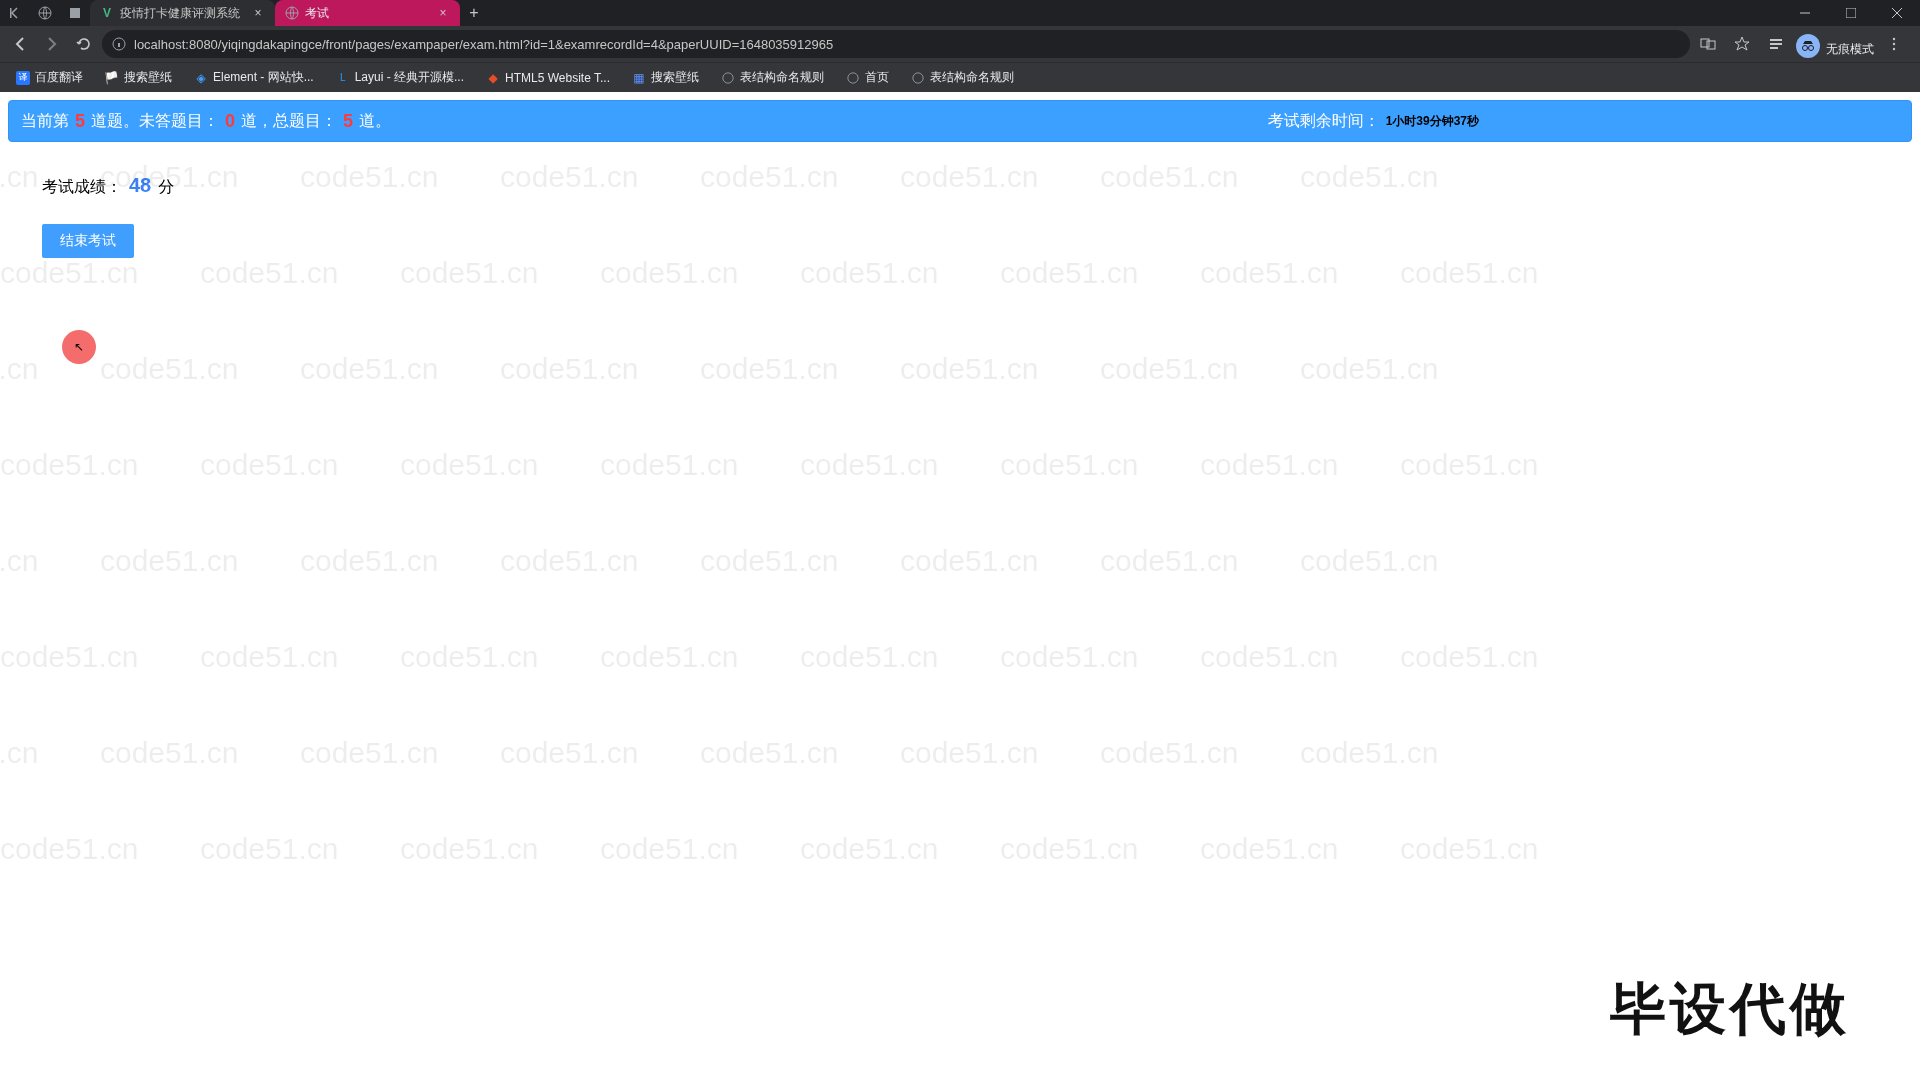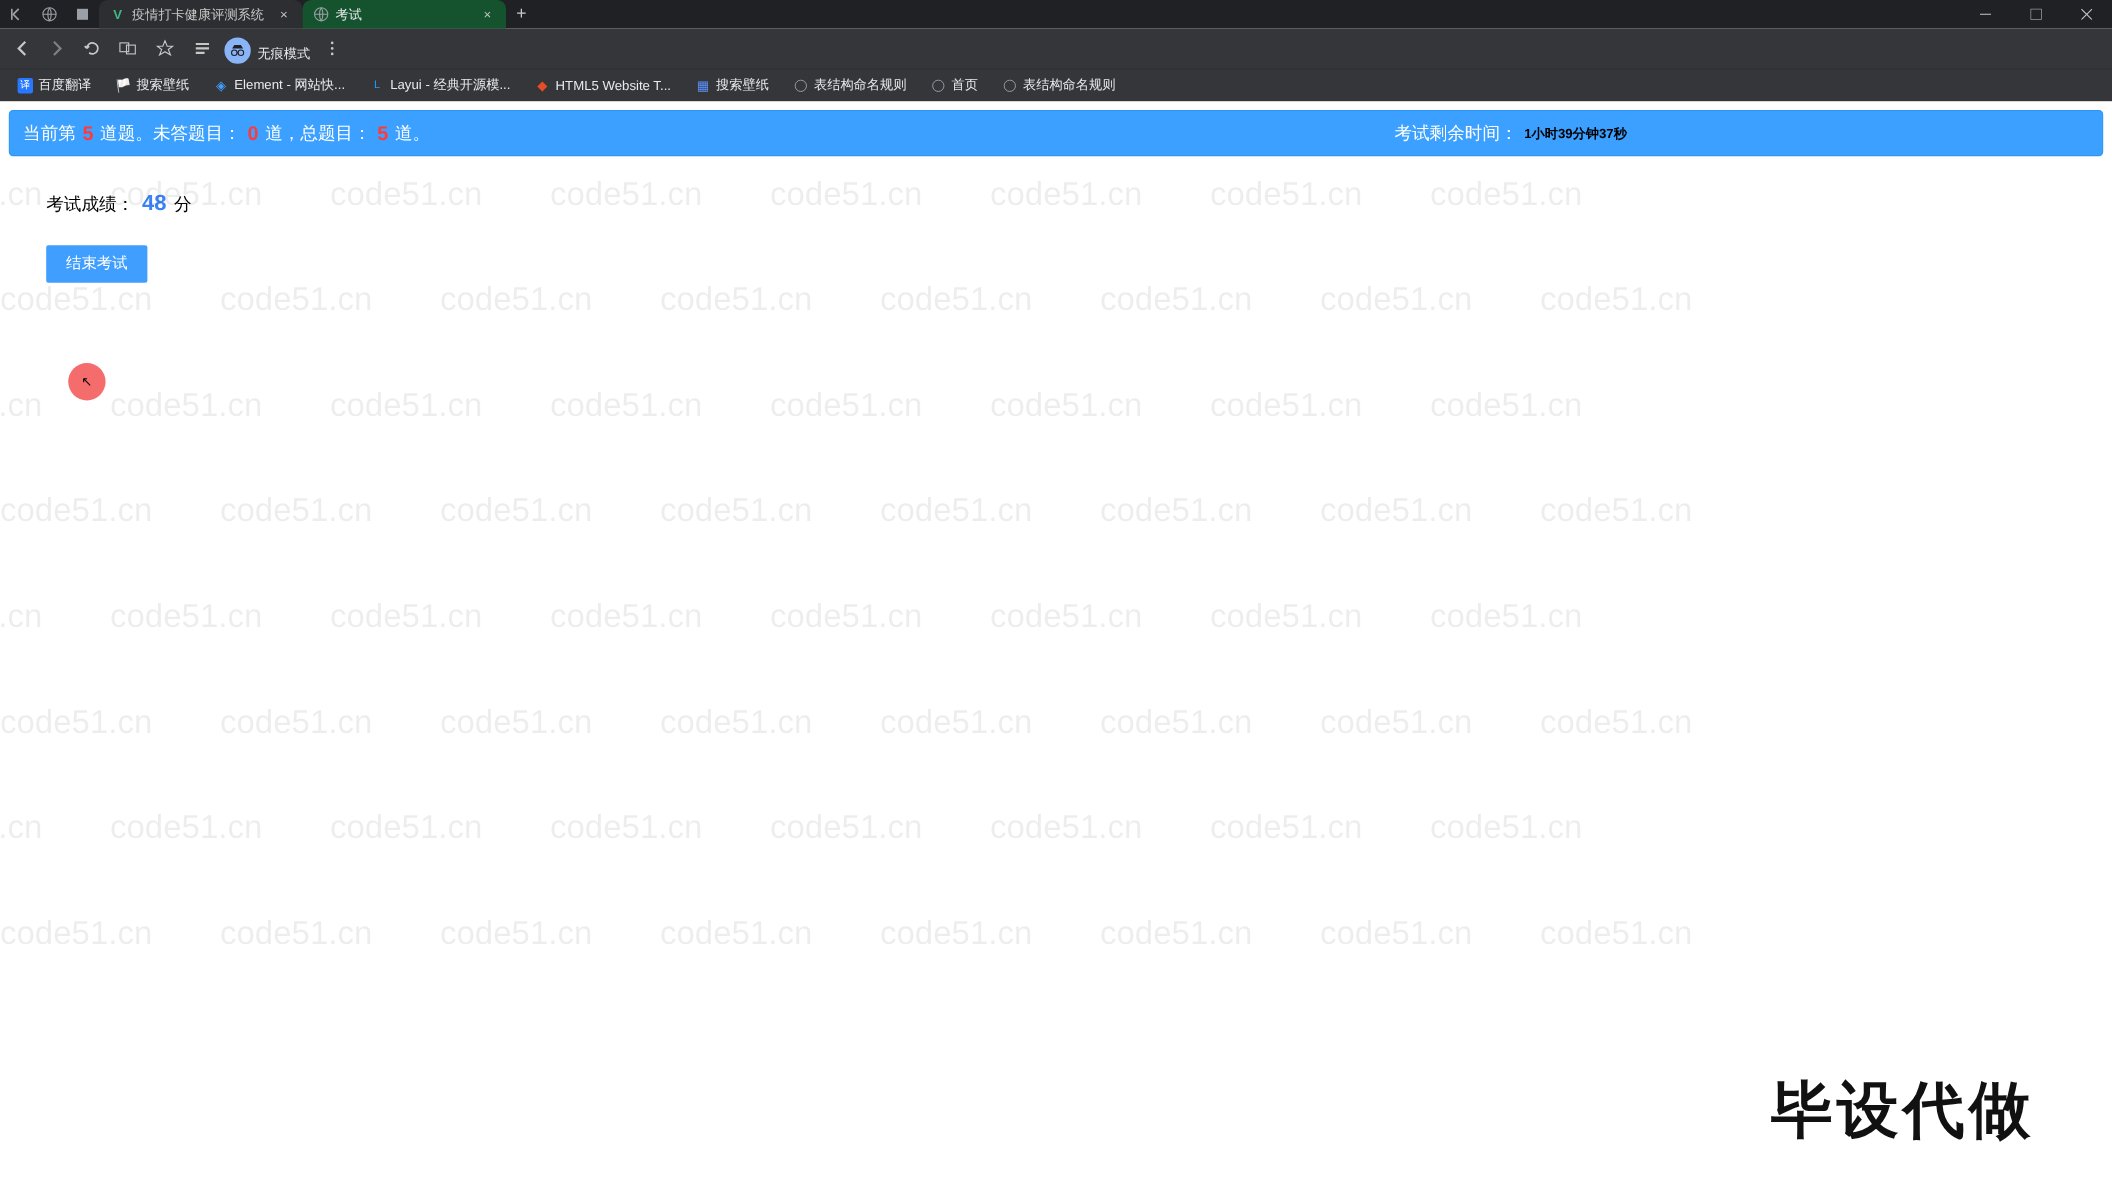--- a/index.html
+++ b/index.html
@@ -47,21 +47,21 @@
   align-items: center;
   padding: 0 10px;
   font-size: 12px;
   color: #c7c7c7;
   gap: 6px;
   border-top-left-radius: 8px;
   border-top-right-radius: 8px;
   position: relative;
 }
 .browser-tab.active {
-  background: #14532d;
+  background: #be185d;
   color: #e8eaed;
 }
 .tab-favicon {
   width: 14px;
   height: 14px;
   display:flex;
   align-items:center;
   justify-content:center;
 }
 .tab-close {
@@ -335,20 +335,30 @@
   </div>
   <div class="nav-btn" style="opacity:.5">
     <svg width="16" height="16" viewBox="0 0 16 16">
         <path d="M5 2 L11 8 L5 14" stroke="#c7c7c7" stroke-width="2" fill="none"></path>
       </svg>
   </div>
   <div class="nav-btn">
     <svg width="16" height="16" viewBox="0 0 16 16">
         <path d="M3 8a5 5 0 1 1 2 4M3 8l-2-2M3 8l2-2" stroke="#c7c7c7" stroke-width="1.6" fill="none"></path>
       </svg>
+  </div>
+  <div class="address-bar">
+    <span>
+      <svg width="14" height="14" viewBox="0 0 14 14">
+          <circle cx="7" cy="7" r="6" stroke="#9aa0a6" fill="none"></circle>
+          <line x1="7" y1="4" x2="7" y2="4" stroke="#9aa0a6" stroke-width="2"></line>
+          <line x1="7" y1="6" x2="7" y2="10" stroke="#9aa0a6" stroke-width="2"></line>
+        </svg>
+    </span>
+    <span class="address-url">localhost:8080/yiqingdakapingce/front/pages/exampaper/exam.html?id=1&amp;examrecordId=4&amp;paperUUID=1648035912965</span>
   </div>
   <div class="toolbar-right">
     <div class="nav-btn">
       <svg width="16" height="16" viewBox="0 0 16 16">
           <rect x="1" y="3" width="8" height="8" stroke="#c7c7c7" fill="none"></rect>
           <rect x="7" y="5" width="8" height="8" stroke="#c7c7c7" fill="none"></rect>
         </svg>
     </div>
     <div class="nav-btn">
       <svg width="16" height="16" viewBox="0 0 16 16">

